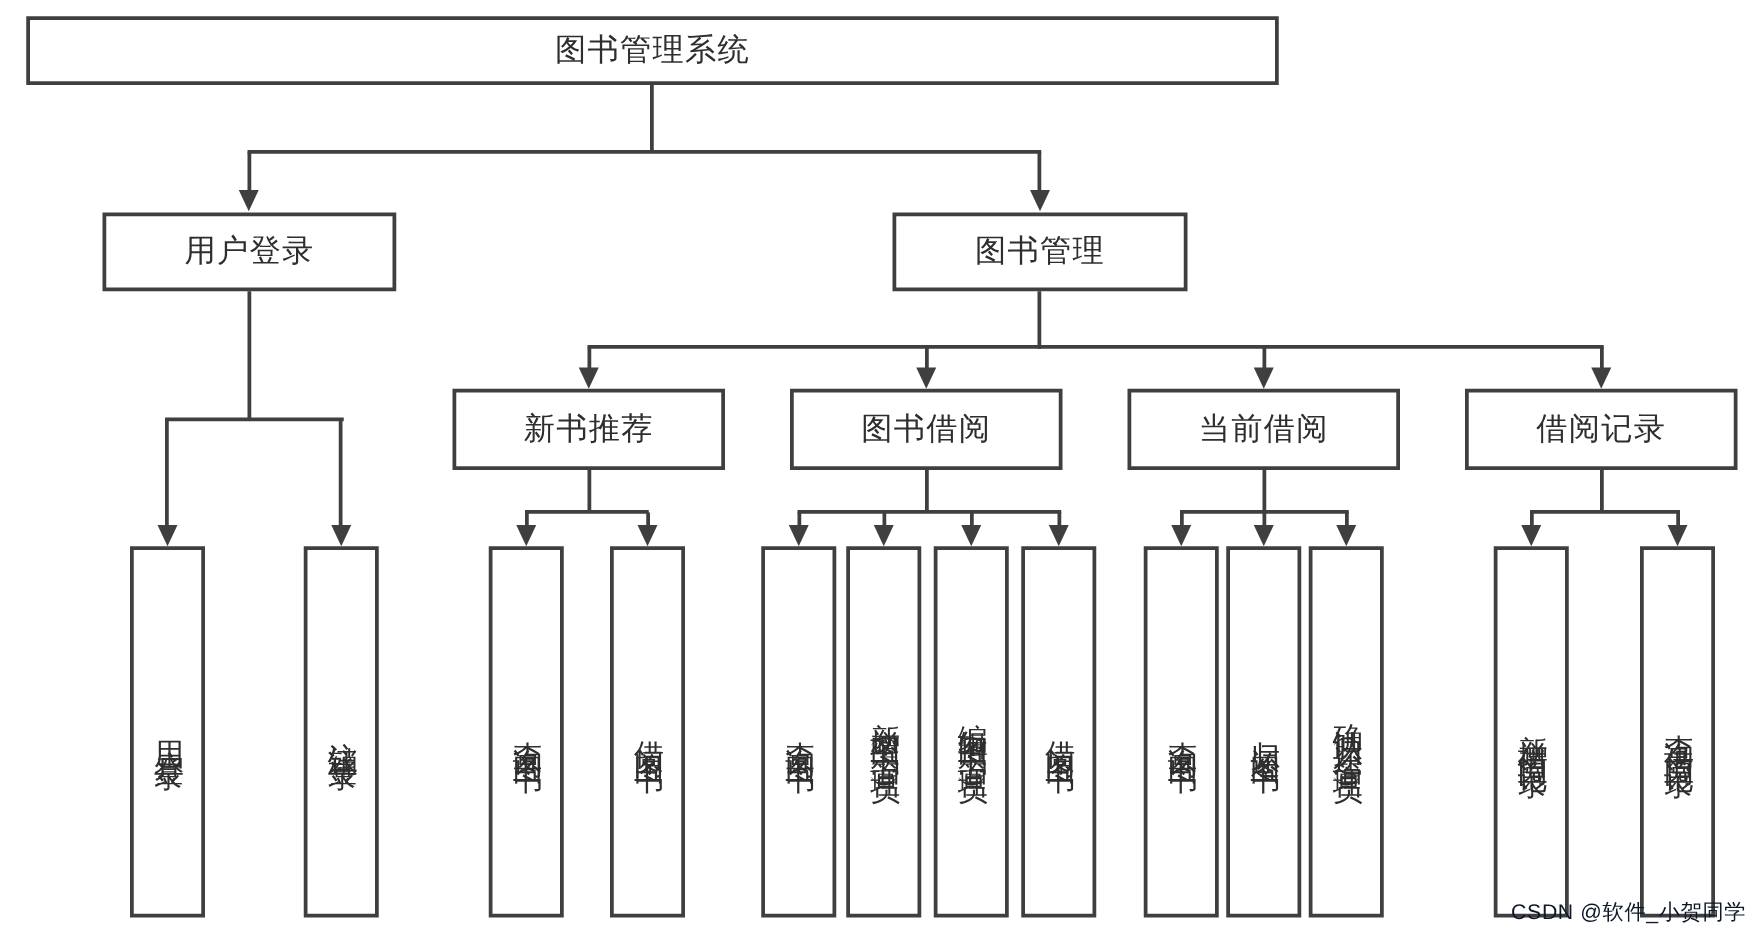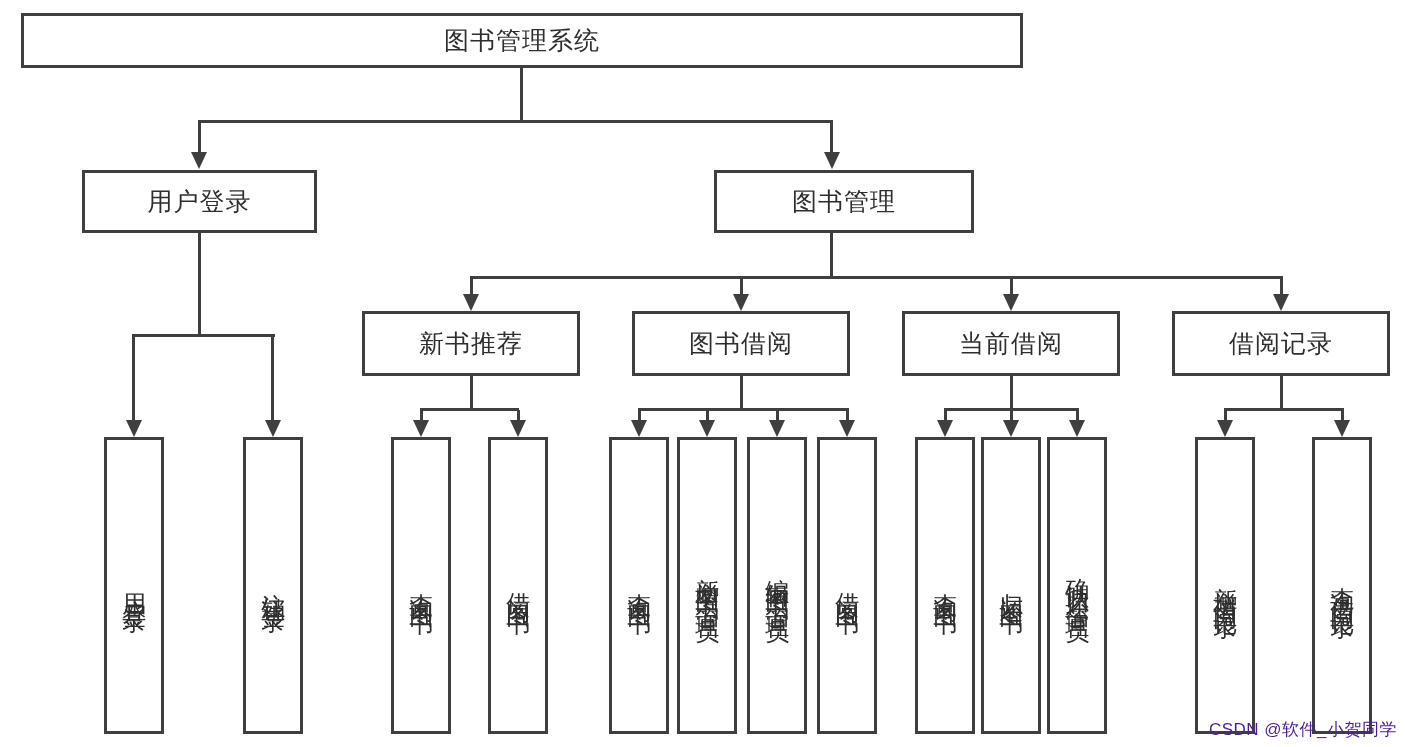--- a/index.html
+++ b/index.html
@@ -18,21 +18,21 @@
     font-size:24px;line-height:1.1;letter-spacing:6px;white-space:nowrap;
   }
   .vline{position:absolute;width:3px;background:#3f3f3f;}
   .hline{position:absolute;height:3px;background:#3f3f3f;}
   .arrow{
     position:absolute;width:0;height:0;
     border-left:8px solid transparent;border-right:8px solid transparent;
     border-top:17px solid #3f3f3f;
   }
   .watermark{
-    position:absolute;right:8px;bottom:6px;font-size:17px;color:#4c1d95;
+    position:absolute;right:8px;bottom:6px;font-size:17px;color:#0f172a;
     letter-spacing:0.5px;white-space:nowrap;z-index:5;
   }
 </style>
 </head>
 <body>
 
 <div class="canvas">
 
   <div class="box" style="left:21px;top:13px;width:1002px;height:55px;">
     <span class="hlabel">图书管理系统</span>
@@ -41,21 +41,21 @@
   <div class="vline" style="left:520px;top:68px;height:54px;"></div>
   <div class="hline" style="left:198px;top:120px;width:635px;"></div>
   <div class="vline" style="left:198px;top:122px;height:32px;"></div>
   <div class="arrow" style="left:191px;top:152px;"></div>
   <div class="vline" style="left:830px;top:122px;height:32px;"></div>
   <div class="arrow" style="left:824px;top:152px;"></div>
 
   <div class="box" style="left:82px;top:170px;width:235px;height:63px;">
     <span class="hlabel">用户登录</span>
   </div>
-  <div class="box" style="left:714px;top:170px;width:260px;height:63px;">
+  <div class="box" style="left:714px;top:170px;width:236px;height:63px;">
     <span class="hlabel">图书管理</span>
   </div>
 
   <div class="vline" style="left:198px;top:233px;height:103px;"></div>
   <div class="hline" style="left:132px;top:334px;width:143px;"></div>
   <div class="vline" style="left:132px;top:336px;height:86px;"></div>
   <div class="arrow" style="left:126px;top:420px;"></div>
   <div class="vline" style="left:271px;top:336px;height:86px;"></div>
   <div class="arrow" style="left:265px;top:420px;"></div>
 

